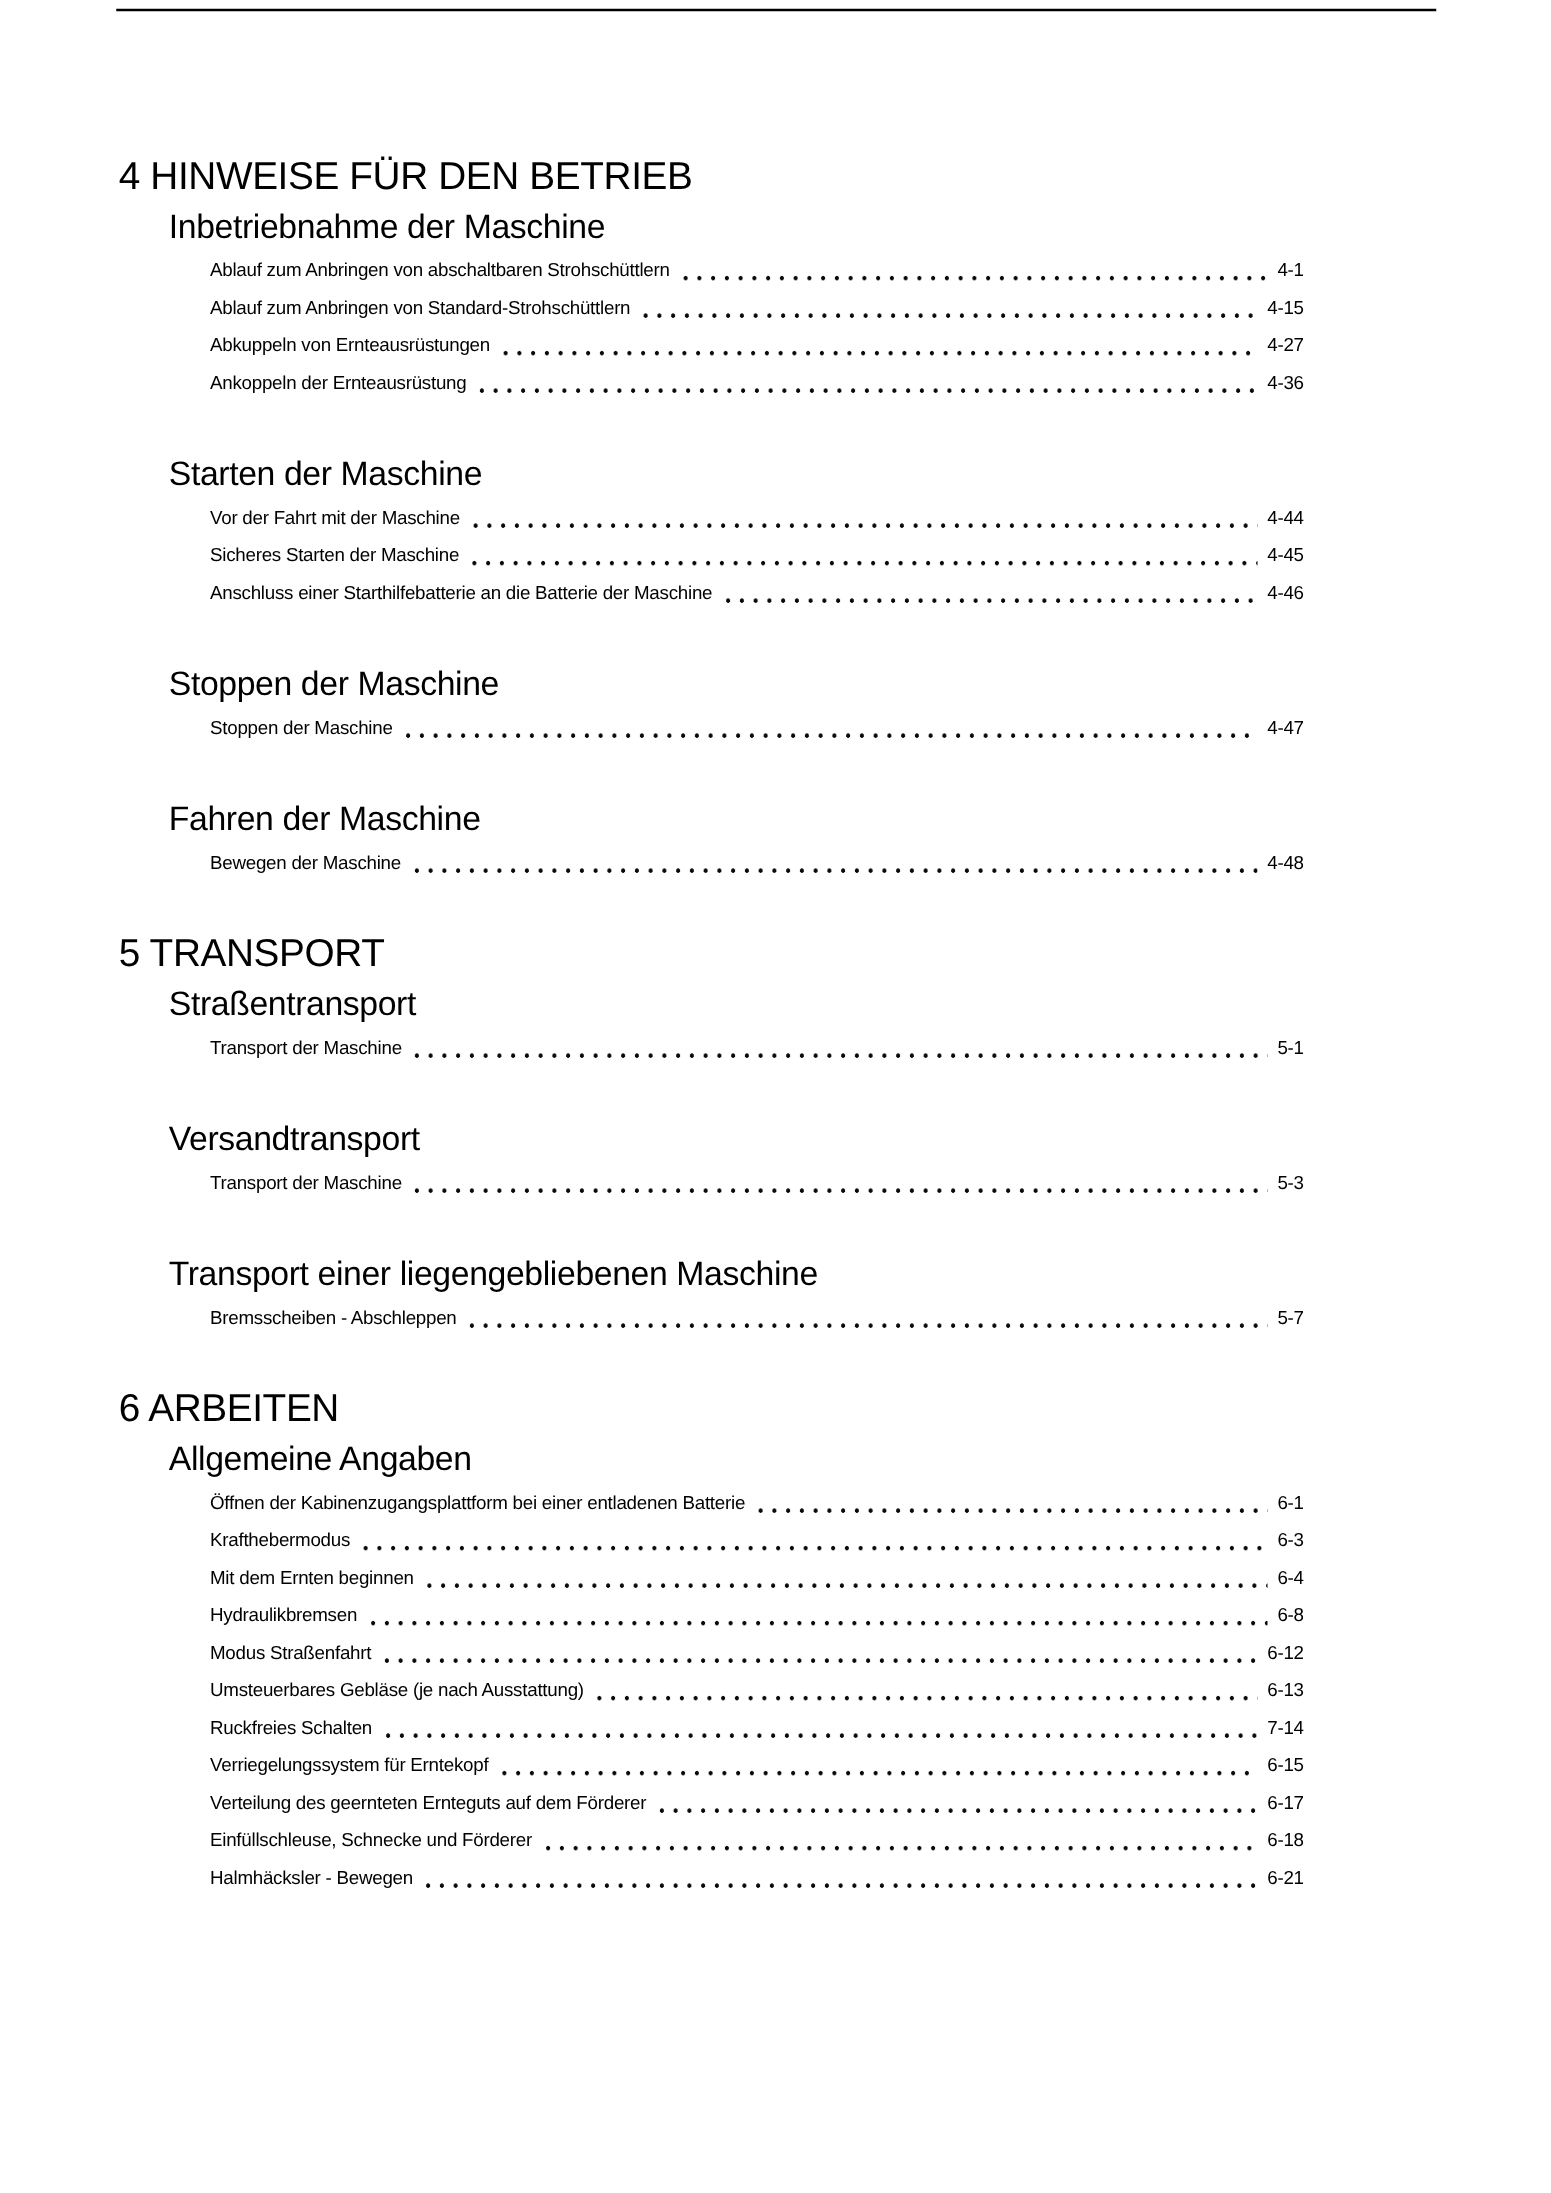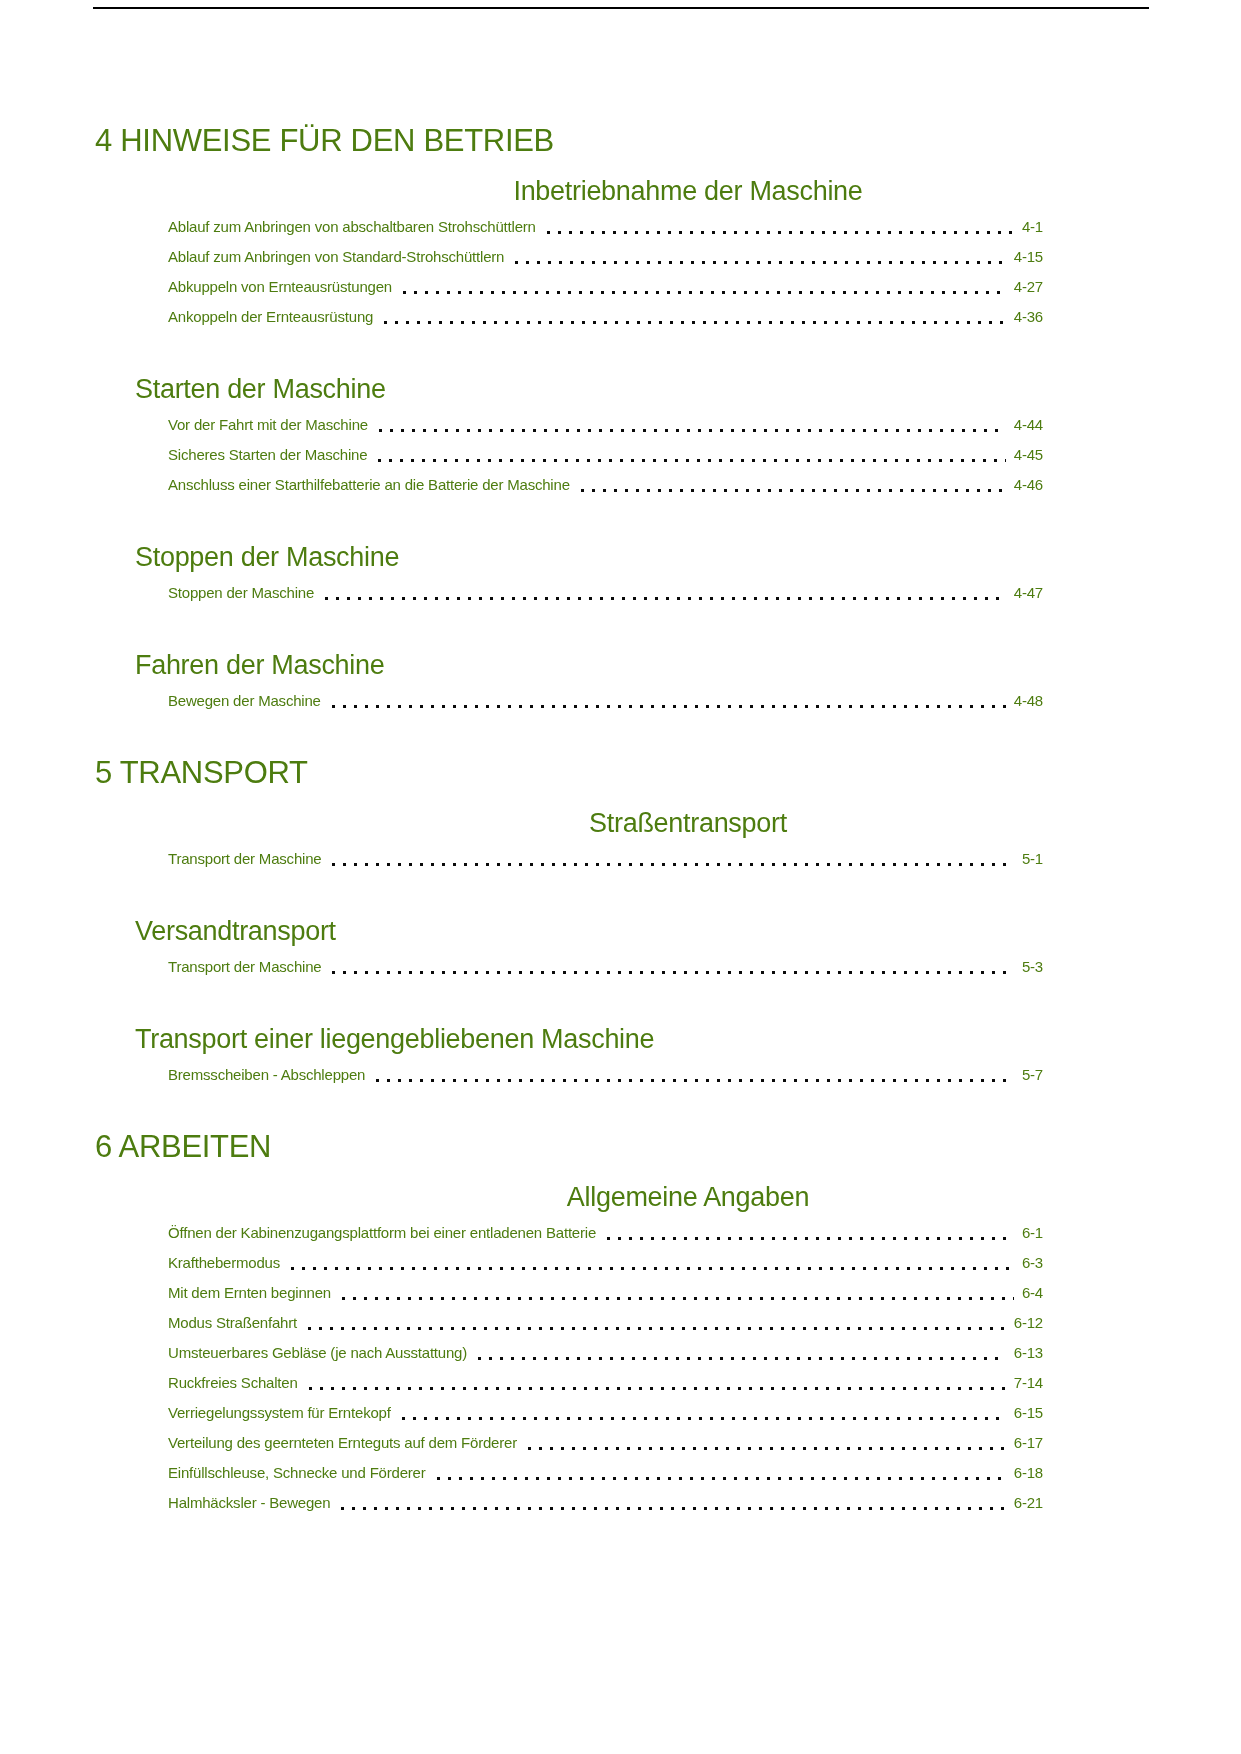--- a/index.html
+++ b/index.html
@@ -5,21 +5,21 @@
   html, body {
     margin: 0;
     padding: 0;
     background: #ffffff;
   }
   .page {
     position: relative;
     width: 1241px;
     height: 1576px;
     background: #ffffff;
-    color: #4d7c0f;
+    color: #000000;
     font-family: "Liberation Sans", "DejaVu Sans", sans-serif;
     overflow: hidden;
   }
   .rule {
     position: absolute;
     left: 93px;
     width: 1056px;
     height: 2px;
     background: #000000;
   }
@@ -35,21 +35,21 @@
   .chapter { margin-top: 40px; }
   .chapter:first-child { margin-top: 124px; }
   .chapter-title {
     margin-left: 95px;
     font-size: 31px;
     line-height: 34px;
     letter-spacing: -0.3px;
     white-space: nowrap;
   }
   .section { margin-top: 42px; }
-  .chapter-title + .section { margin-top: 18px; text-align: center; }
+  .chapter-title + .section { margin-top: 8px; }
   .section-title {
     margin-left: 135px;
     font-size: 27px;
     line-height: 30px;
     letter-spacing: -0.3px;
     white-space: nowrap;
     margin-bottom: 6px;
   }
   .entries { }
   .entry {
@@ -203,20 +203,25 @@
               <span class="entry-label">Krafthebermodus</span>
               <span class="entry-leader"></span>
               <span class="entry-page">6-3</span>
             </div>
             <div class="entry">
               <span class="entry-label">Mit dem Ernten beginnen</span>
               <span class="entry-leader"></span>
               <span class="entry-page">6-4</span>
             </div>
             <div class="entry">
+              <span class="entry-label">Hydraulikbremsen</span>
+              <span class="entry-leader"></span>
+              <span class="entry-page">6-8</span>
+            </div>
+            <div class="entry">
               <span class="entry-label">Modus Straßenfahrt</span>
               <span class="entry-leader"></span>
               <span class="entry-page">6-12</span>
             </div>
             <div class="entry">
               <span class="entry-label">Umsteuerbares Gebläse (je nach Ausstattung)</span>
               <span class="entry-leader"></span>
               <span class="entry-page">6-13</span>
             </div>
             <div class="entry">

